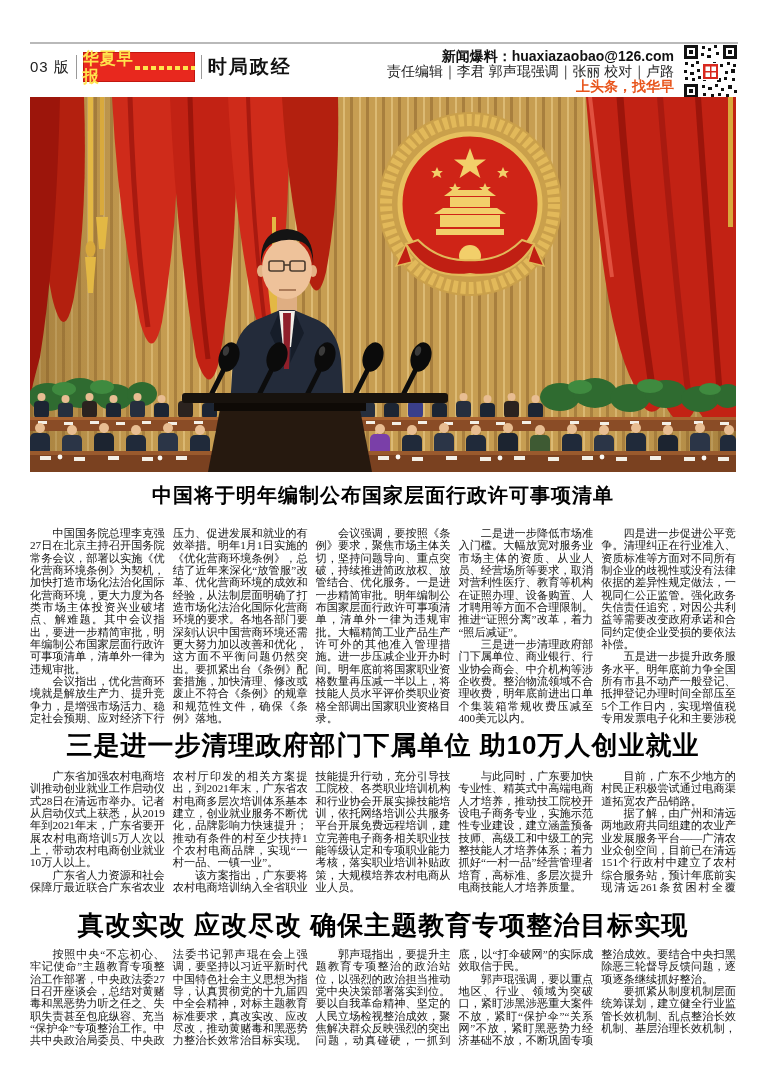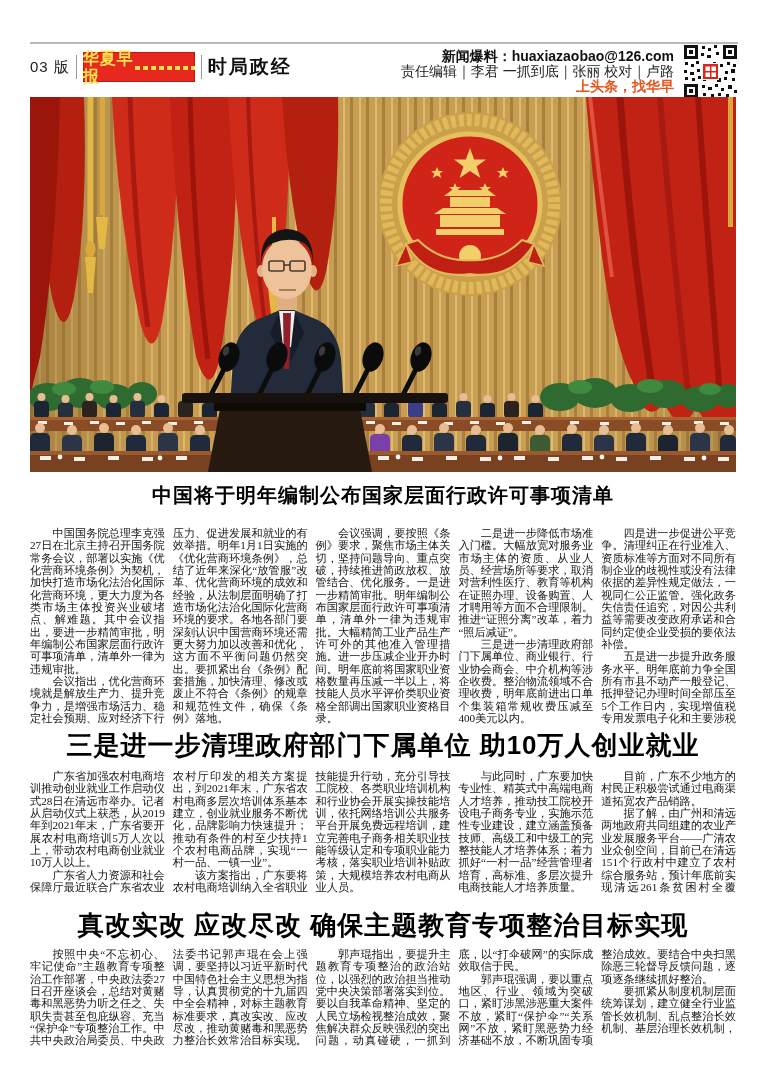--- a/index.html
+++ b/index.html
@@ -55,21 +55,21 @@
     <div class="logo-box">
       <div class="logo-main">华夏早报</div>
       <div class="logo-sub"></div>
     </div>
     <span class="v-div"></span>
     <span class="section-name">时局政经</span>
   </div>
 
   <div class="mast-right">
     <div class="tip-line">新闻爆料：huaxiazaobao@126.com</div>
-    <div class="editors-line">责任编辑｜李君  一抓到底｜张丽  校对｜卢路</div>
+    <div class="editors-line">责任编辑｜李君  郭声琨强调｜张丽  校对｜卢路</div>
     <div class="slogan-line" style="color:#e8551c;">上头条，找华早</div>
   </div>
 
   <div class="qr">
     <svg width="55" height="55" viewBox="0 0 55 55">
       <rect width="55" height="55" fill="#ffffff"></rect>
       <g fill="#111111">
         <rect x="1" y="1" width="14" height="14"></rect>
           <rect x="4" y="4" width="8" height="8" fill="#fff"></rect>
           <rect x="6" y="6" width="4" height="4"></rect>

